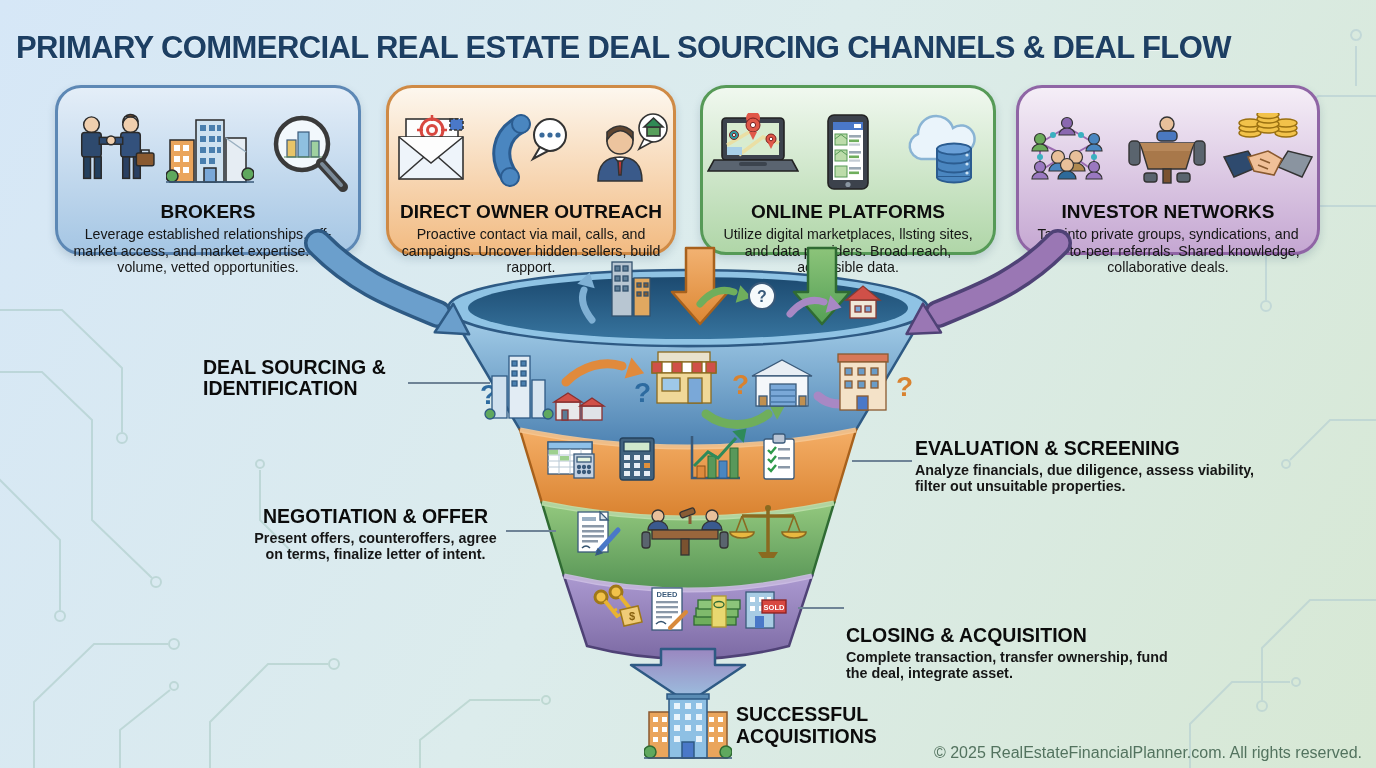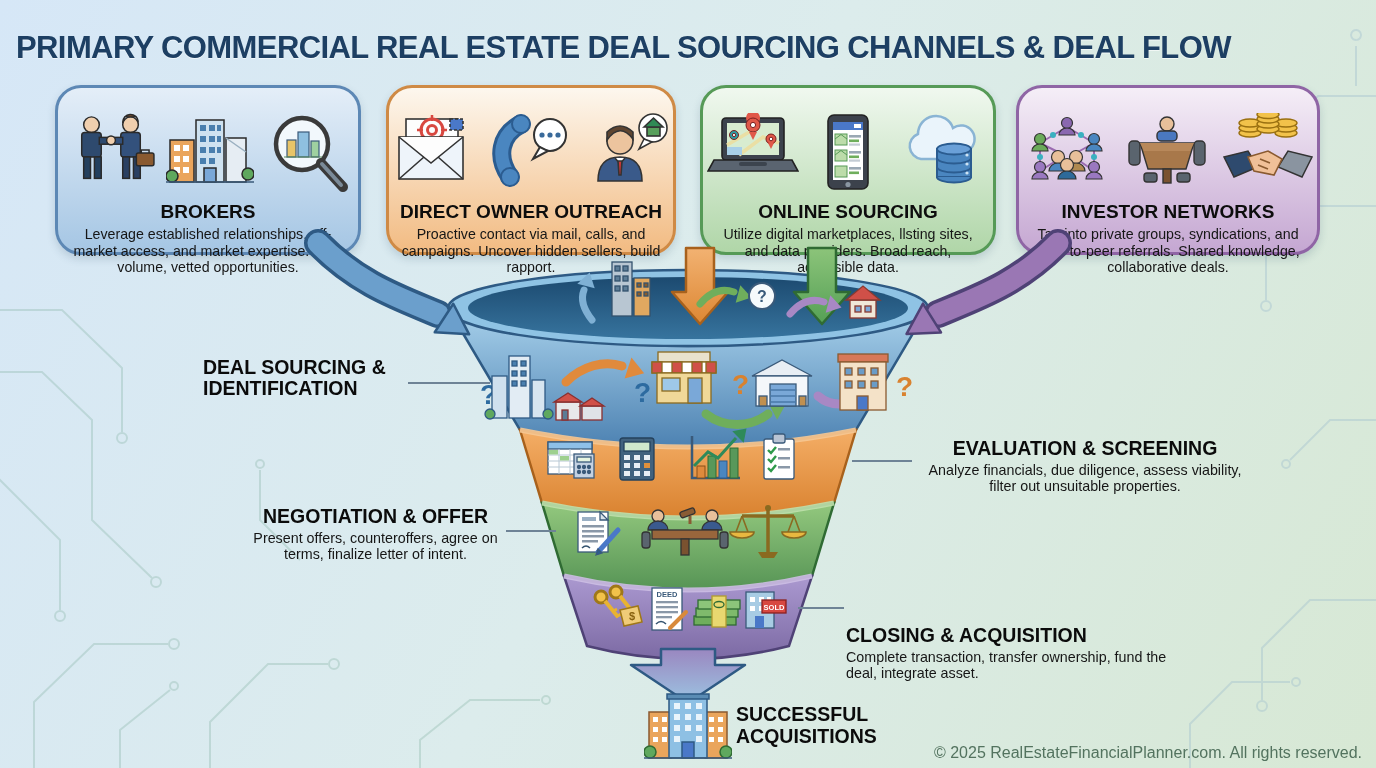--- a/index.html
+++ b/index.html
@@ -22,23 +22,23 @@
   .c1{left:55px;width:306px;--bc:#5d88b5;--g1:#e4eef8;--g2:#a5c6e4;}
   .c2{left:386px;width:290px;--bc:#cf8a45;--g1:#fdf7ee;--g2:#f2bb82;}
   .c3{left:700px;width:296px;--bc:#569a57;--g1:#f0f8ef;--g2:#b0d6a8;}
   .c4{left:1016px;width:304px;--bc:#8f65a5;--g1:#f5eef7;--g2:#c5a7d2;}
   .icons{display:flex;justify-content:center;align-items:center;gap:10px;height:90px;}
   .card-title{text-align:center;font-size:19px;font-weight:800;color:#0d0d0d;margin-top:3px;}
   .card-desc{text-align:center;font-size:14.2px;line-height:1.17;color:#161616;padding:3px 10px 0;font-weight:500;}
   .overlay{position:absolute;inset:0;pointer-events:none;}
   .slabel{position:absolute;color:#0b0b0b;}
   .slabel .st{font-size:19.5px;font-weight:800;line-height:1.07;}
-  .slabel .sd{font-size:14.3px;font-weight:400;line-height:1.16;color:#161616;margin-top:3px;}
+  .slabel .sd{font-size:14.3px;font-weight:700;line-height:1.16;color:#161616;margin-top:3px;}
   .sl1{left:203px;top:357px;width:200px;}
-  .sl2{left:915px;top:438px;width:340px;text-align:center;}
+  .sl2{left:915px;top:438px;width:340px;text-align:left;}
   .sl3{left:248px;top:506px;width:255px;text-align:center;}
   .sl4{left:846px;top:586px;width:345px;text-align:left;margin-top:39px;}
   .outcome-icon{position:absolute;left:644px;top:692px;}
   .outcome-label{
     position:absolute;left:736px;top:703px;width:180px;
     font-size:19.5px;font-weight:800;line-height:1.13;color:#0b0b0b;
   }
   .copyright{position:absolute;right:14px;top:744px;font-size:16px;color:#53735f;}
 </style>
 </head>
@@ -240,21 +240,21 @@
         <path d="M24,46 a13,13 0 0 1 -3,-25 a18,18 0 0 1 35,-6 a13,13 0 0 1 16,22 l0,9 z" fill="#eaf4fb" stroke="#8ab4d4" stroke-width="2.5"></path>
         <rect x="40" y="36" width="34" height="28" fill="#4a86c0" stroke="#2b5c90" stroke-width="2"></rect>
         <path d="M40,64 a17,5.5 0 0 0 34,0" fill="#4a86c0" stroke="#2b5c90" stroke-width="2"></path>
         <path d="M40,45 a17,5.5 0 0 0 34,0 M40,54 a17,5.5 0 0 0 34,0" fill="none" stroke="#2b5c90" stroke-width="2"></path>
         <ellipse cx="57" cy="36" rx="17" ry="5.5" fill="#6aa0d8" stroke="#2b5c90" stroke-width="2"></ellipse>
         <circle cx="70" cy="42" r="1.6" fill="#cfe4f4"></circle>
           <circle cx="70" cy="51" r="1.6" fill="#cfe4f4"></circle>
           <circle cx="70" cy="60" r="1.6" fill="#cfe4f4"></circle>
       </svg>
     </div>
-    <div class="card-title">ONLINE SOURCING</div>
+    <div class="card-title">ONLINE PLATFORMS</div>
     <div class="card-desc">Utilize digital marketplaces, llsting sites, and data providers. Broad reach, accessible data.</div>
   </div>
 
   <div class="card c4">
     <div class="icons">
       <svg width="90" height="80" viewBox="0 0 90 80">
         <g stroke="#9a6ab0" stroke-width="2" fill="none">
           <path d="M45,14 L18,30 M45,14 L72,30 M18,30 L18,58 M72,30 L72,58 M18,58 L40,44 M72,58 L52,44 M18,30 L38,40 M72,30 L54,40"></path>
         </g>
         <g fill="#3ab0c0">

